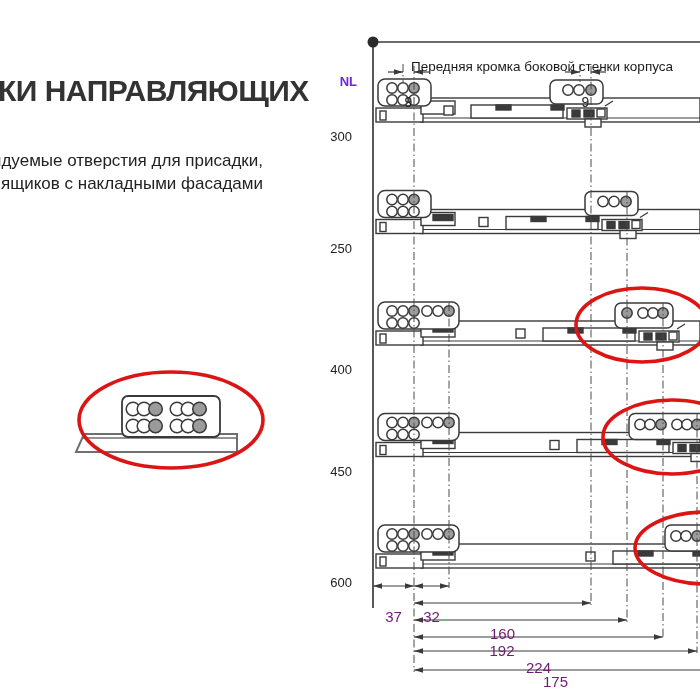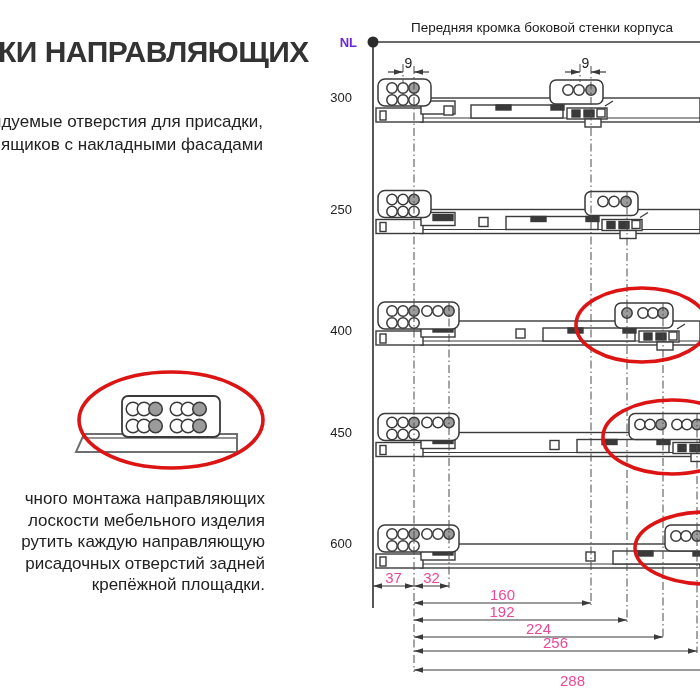--- a/index.html
+++ b/index.html
@@ -1,26 +1,26 @@
 <!DOCTYPE html>
 <html><head>
 <meta charset="utf-8">
 <style>
   html,body{margin:0;padding:0;background:#fff;}
   #stage{position:relative;width:700px;height:700px;overflow:hidden;background:#fff;
          font-family:"Liberation Sans", sans-serif;color:#222;}
   #dwg{position:absolute;left:0;top:0;z-index:1;}
-  .txt{position:absolute;z-index:2;white-space:nowrap;}
+  .txt{position:absolute;z-index:2;white-space:nowrap;margin-top:39px;}
   #title{top:35px;left:-2px;font-size:30px;font-weight:bold;letter-spacing:-0.5px;color:#333;}
   #intro{top:111px;right:437px;text-align:right;font-size:17px;line-height:22.5px;color:#222;}
   #note{top:488px;right:435px;text-align:right;font-size:17px;line-height:21.6px;color:#222;}
   #nl{top:35px;right:343px;font-size:13px;font-weight:bold;color:#6d28d9;}
   #edge{top:20px;left:386px;width:312px;text-align:center;font-size:13.5px;color:#1a1a1a;}
   .rowlbl{right:348px;font-size:13px;color:#222;}
-  .dimlbl{width:80px;text-align:center;font-size:15px;color:#ec4899;}
+  .dimlbl{width:80px;text-align:center;font-size:15px;color:#701a75;}
   .ninelbl{width:40px;text-align:center;font-size:14px;color:#222;}
 </style>
 </head>
 <body>
 
 <div id="stage">
   <svg id="dwg" width="700" height="700" viewBox="0 0 700 700">
       <path d="M84,434 H237 V452 H76 Z" fill="#fff" stroke="#6f6f6f" stroke-width="2"></path>
       <line x1="82" y1="438" x2="237" y2="438" stroke="#6f6f6f" stroke-width="1.6"></line>
       <rect x="122" y="396" width="98" height="41" rx="6" ry="6" fill="#fff" stroke="#3a3a3a" stroke-width="1.8"></rect>
@@ -234,38 +234,31 @@
       <ellipse cx="642" cy="325" rx="66" ry="37" fill="none" stroke="#dd1414" stroke-width="3.6"></ellipse>
       <ellipse cx="672" cy="437" rx="69" ry="37" fill="none" stroke="#dd1414" stroke-width="3.6"></ellipse>
       <ellipse cx="706" cy="548" rx="71" ry="36" fill="none" stroke="#dd1414" stroke-width="3.6"></ellipse>
     </svg>
 
   <div id="title" class="txt">КИ НАПРАВЛЯЮЩИХ</div>
   <div id="intro" class="txt">
       <div>ндуемые отверстия для присадки,</div>
       <div>я ящиков с накладными фасадами</div>
     </div>
-  <div id="note" class="txt">
-      <div>чного монтажа направляющих</div>
-      <div>лоскости мебельного изделия</div>
-      <div>рутить каждую направляющую</div>
-      <div>рисадочных отверстий задней</div>
-      <div>крепёжной площадки.</div>
-    </div>
   <div id="nl" class="txt">NL</div>
   <div id="edge" class="txt">Передняя кромка боковой стенки корпуса</div>
   <div id="labels">
       <div class="txt rowlbl" style="top: 90px;">300</div>
       <div class="txt rowlbl" style="top: 201.5px;">250</div>
       <div class="txt rowlbl" style="top: 323px;">400</div>
       <div class="txt rowlbl" style="top: 424.5px;">450</div>
       <div class="txt rowlbl" style="top: 536px;">600</div>
       <div class="txt dimlbl" style="left: 353.5px; top: 569px;">37</div>
       <div class="txt dimlbl" style="left: 391.5px; top: 569px;">32</div>
       <div class="txt dimlbl" style="left: 462.5px; top: 586px;">160</div>
       <div class="txt dimlbl" style="left: 462px; top: 603px;">192</div>
       <div class="txt dimlbl" style="left: 498.5px; top: 620px;">224</div>
-      <div class="txt dimlbl" style="left: 515.5px; top: 634px;">256</div>
+      <div class="txt dimlbl" style="left: 515.5px; top: 634px;">175</div>
       <div class="txt dimlbl" style="left: 532.5px; top: 672px;">288</div>
       <div class="txt ninelbl" style="left: 388.5px; top: 55px;">9</div>
       <div class="txt ninelbl" style="left: 565.5px; top: 55px;">9</div>
     </div>
 </div>
 
 </body></html>

